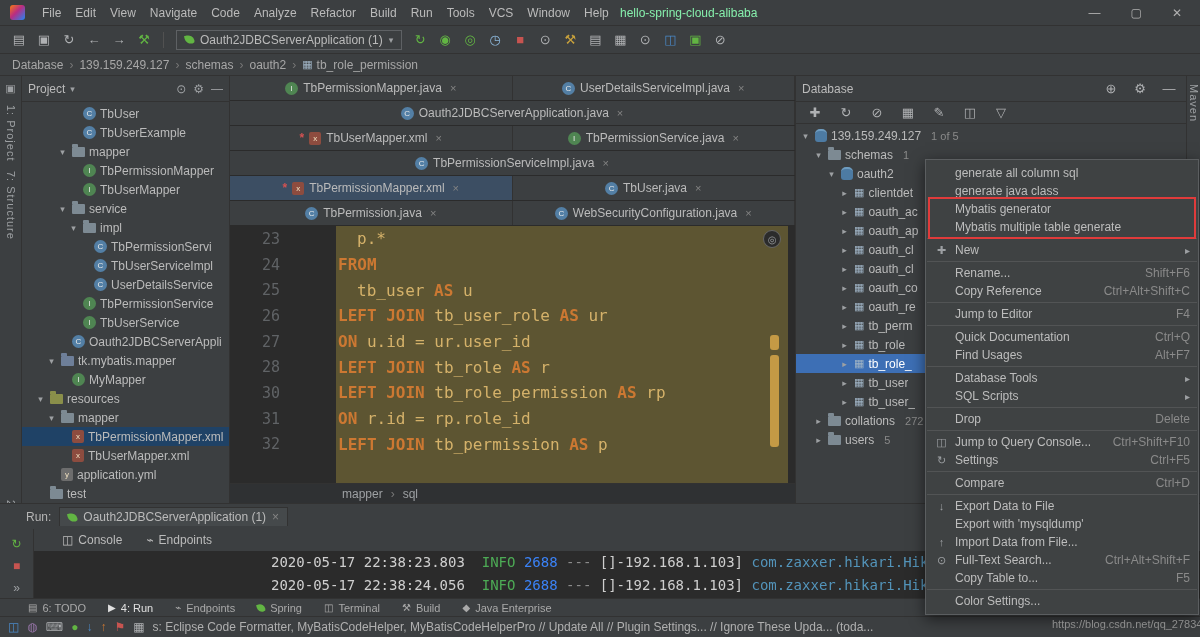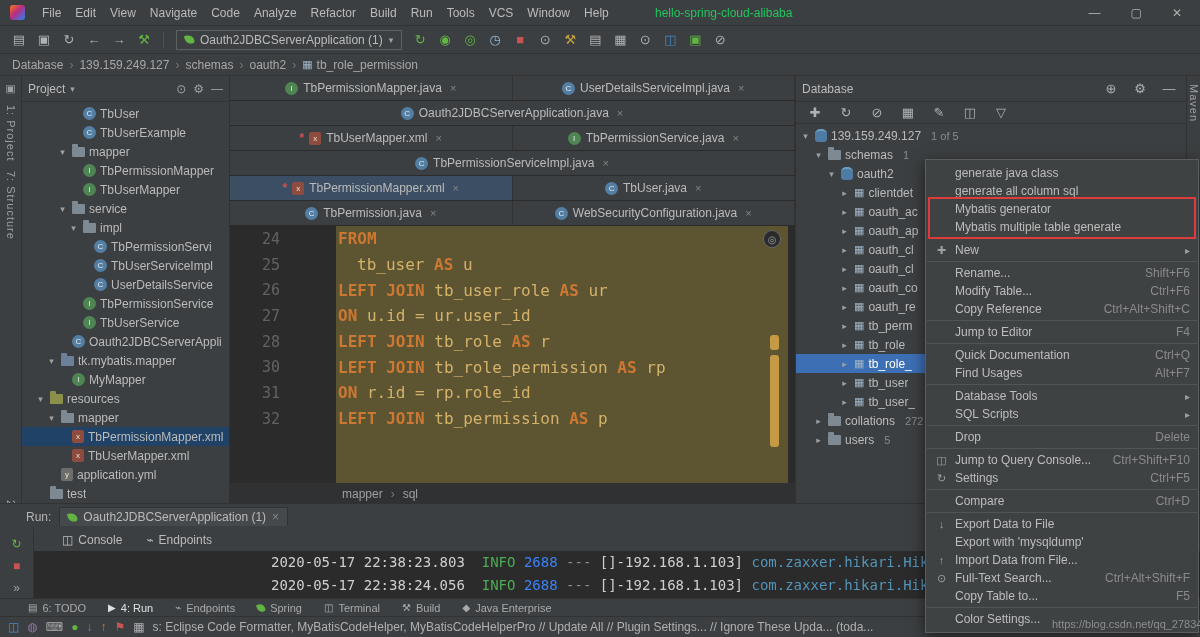--- a/index.html
+++ b/index.html
@@ -4,21 +4,21 @@
 <style>
   * { box-sizing: border-box; margin: 0; padding: 0; }
   html,body { width:1200px; height:637px; background:#2b2b2b; font-family:"Liberation Sans",sans-serif; }
   .app { position:relative; width:1200px; height:637px; background:#3c3f41; overflow:hidden; color:#bbbbbb; font-size:12px; }
 
   
   .titlebar { position:absolute; top:0; left:0; right:0; height:26px; background:#3c3f41; border-bottom:1px solid #323232; display:flex; align-items:center; padding:0 10px; }
   .logo { width:15px; height:15px; border-radius:3px; background:linear-gradient(135deg,#f97a12,#b92d82 45%,#2086f6); margin-right:10px; flex:none; }
   .menus { display:flex; }
   .menu-item { padding:4px 7px; color:#bbbbbb; cursor:default; }
-  .title-text { position:absolute; left:655px; color:#22c55e; }
+  .title-text { position:absolute; left:620px; color:#86efac; }
   .win-controls { margin-left:auto; display:flex; gap:30px; color:#b0b0b0; font-size:12px; padding-right:8px; }
 
   
   .toolbar { position:absolute; top:26px; left:0; right:0; height:28px; background:#3c3f41; border-bottom:1px solid #323232; display:flex; align-items:center; padding:0 8px; gap:3px; }
   .tb-icon { width:22px; height:22px; display:flex; align-items:center; justify-content:center; color:#afb1b3; font-size:13px; flex:none; }
   .tb-sep { width:1px; height:16px; background:#515151; margin:0 5px; }
   .run-combo { display:flex; align-items:center; gap:6px; border:1px solid #5e6164; padding:2px 8px; margin:0 4px; color:#bbbbbb; background:#3c3f41; }
   .leaf { width:9px; height:9px; background:#62b543; border-radius:0 70% 2px 70%; transform:rotate(-15deg); flex:none; }
 
   
@@ -386,20 +386,24 @@
             <span>WebSecurityConfiguration.java</span>
             <span class="close">×</span>
           </div>
         </div>
       </div>
     <div class="editor-body" id="editor-body">
       <div class="hl-block"></div>
       <div class="scroll-mark" style="top:109px;height:15px;"></div>
       <div class="scroll-mark" style="top:129px;height:92px;"></div>
       <div class="eye-badge">◎</div>
+    <div class="eline">
+          <span class="ln">23</span>
+          <span class="code" style="padding-left: 63px;"><span class="c-plain">p.*</span></span>
+        </div>
         <div class="eline">
           <span class="ln">24</span>
           <span class="code" style="padding-left: 44px;"><span class="c-kw">FROM</span></span>
         </div>
         <div class="eline">
           <span class="ln">25</span>
           <span class="code" style="padding-left: 63px;"><span class="c-id">tb_user </span><span class="c-kw">AS</span><span class="c-id"> u</span></span>
         </div>
         <div class="eline">
           <span class="ln">26</span>
@@ -544,50 +548,45 @@
       </div>
   </div>
 
   <div class="stripe-right" id="stripe-right">
       <span class="vlabel">Maven</span>
     </div>
 
   <div class="ctx-menu" id="ctx-menu">
       <div class="ctx-item">
         <span class="ic"></span>
+        <span>generate all column sql</span>
+      </div>
+      <div class="ctx-item">
+        <span class="ic"></span>
         <span>generate java class</span>
-      </div>
-      <div class="ctx-item">
-        <span class="ic"></span>
-        <span>generate all column sql</span>
       </div>
       <div class="ctx-item">
         <span class="ic"></span>
         <span>Mybatis generator</span>
       </div>
       <div class="ctx-item">
         <span class="ic"></span>
         <span>Mybatis multiple table generate</span>
       </div>
       <div class="ctx-sep"></div>
       <div class="ctx-item">
         <span class="ic">✚</span>
         <span>New</span>
         <span class="sub">▸</span>
       </div>
       <div class="ctx-sep"></div>
       <div class="ctx-item">
         <span class="ic"></span>
         <span>Rename...</span>
         <span class="sc">Shift+F6</span>
-      </div>
-      <div class="ctx-item">
-        <span class="ic"></span>
-        <span>Modify Table...</span>
-        <span class="sc">Ctrl+F6</span>
       </div>
       <div class="ctx-item">
         <span class="ic"></span>
         <span>Copy Reference</span>
         <span class="sc">Ctrl+Alt+Shift+C</span>
       </div>
       <div class="ctx-sep"></div>
       <div class="ctx-item">
         <span class="ic"></span>
         <span>Jump to Editor</span>

